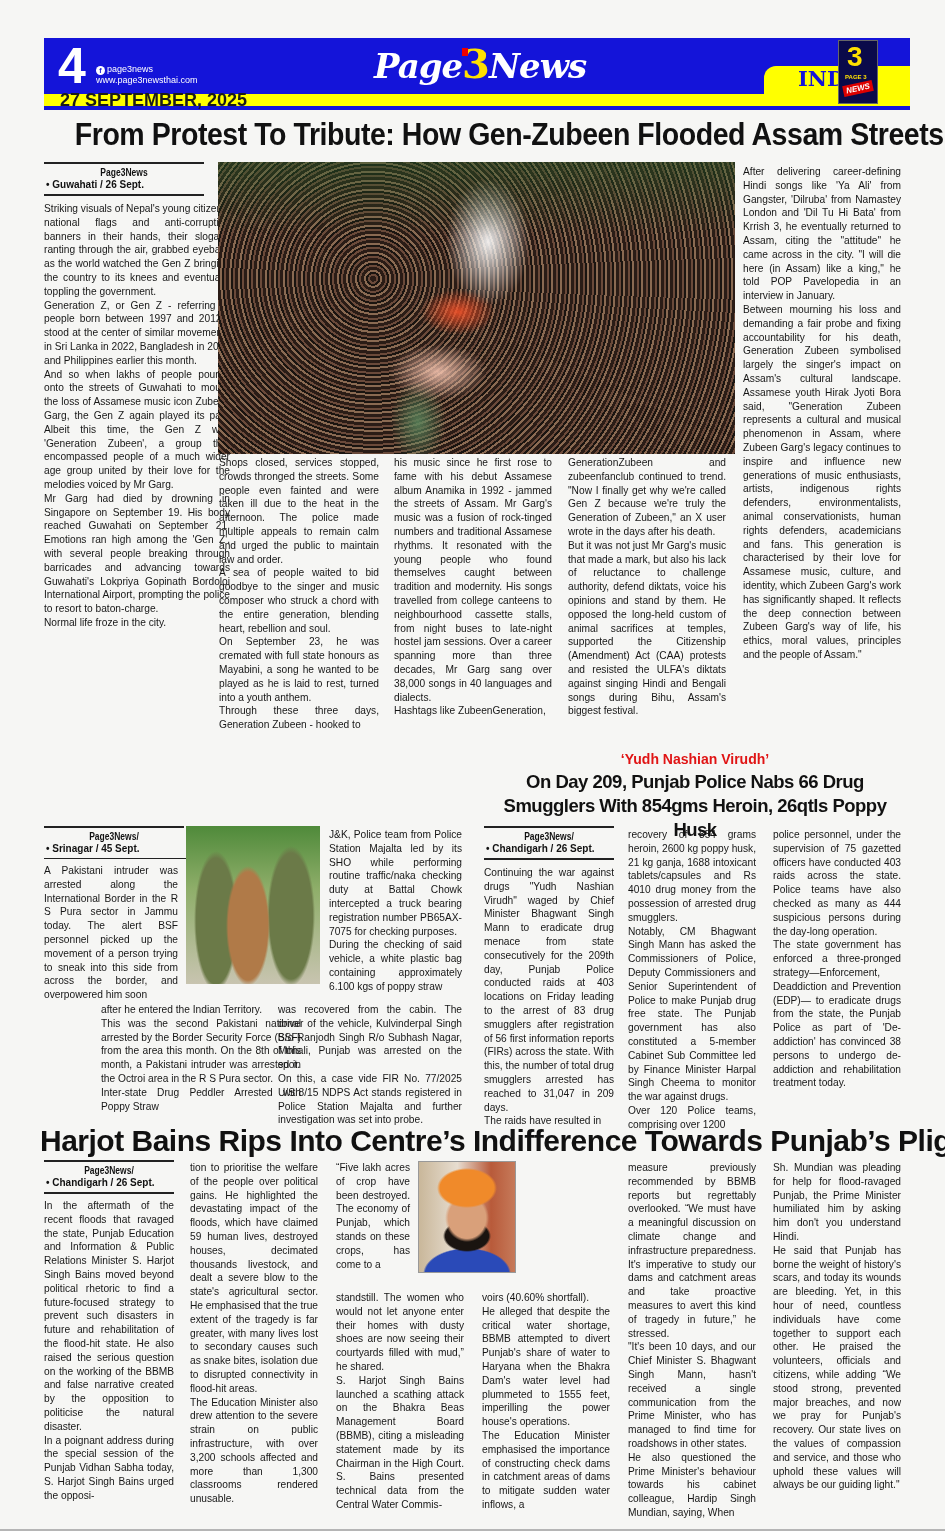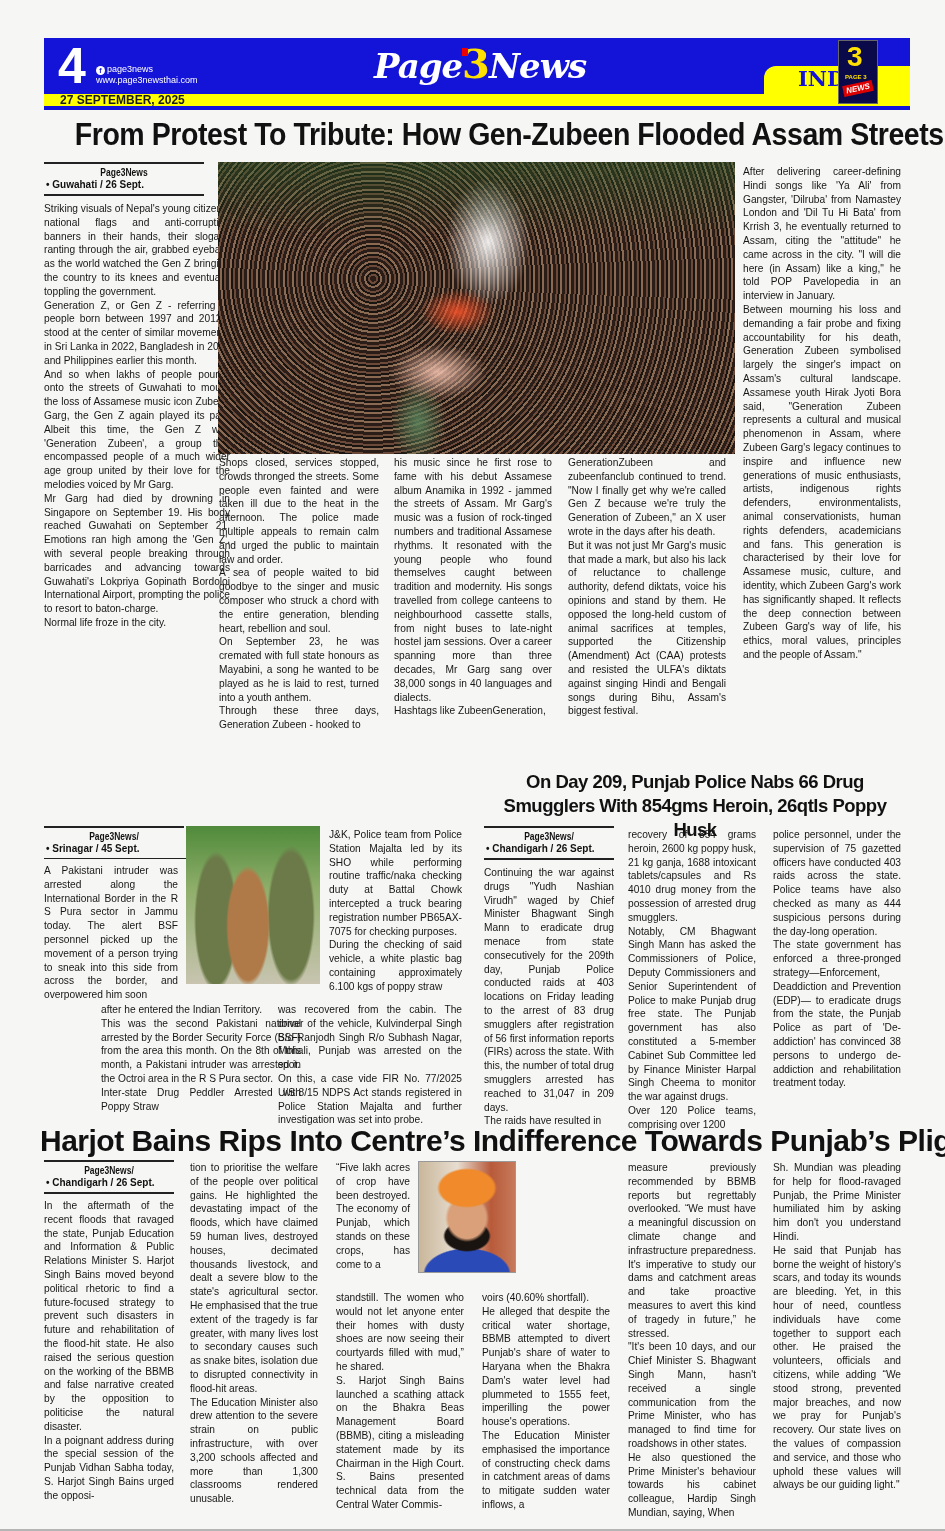--- a/index.html
+++ b/index.html
@@ -9,21 +9,21 @@
   .page { position: absolute; left: 0; top: 0; width: 945px; height: 1531px; background: #f6f6f4; }
   .bottom-rule { position: absolute; left: 0; right: 0; top: 1529px; height: 2px; background: #b5b5b5; }
 
   
   .masthead { position: absolute; left: 44px; top: 38px; width: 866px; height: 72px; background: #1414d9; }
   .mast-yellow-strip { position: absolute; left: 0; top: 56px; width: 866px; height: 12px; background: #ffff00; }
   .mast-yellow-right { position: absolute; left: 720px; top: 28px; width: 146px; height: 40px; background: #ffff00; border-top-left-radius: 12px; }
   .page-num { position: absolute; left: 14px; top: 2px; font-family: "Liberation Sans", sans-serif; font-weight: bold; font-size: 50px; line-height: 52px; color: #fff; }
   .social { position: absolute; left: 52px; top: 26px; color: #fff; font-size: 9px; line-height: 11px; font-family: "Liberation Sans Narrow", "Liberation Sans", sans-serif; }
   .social .fb { display: inline-block; width: 9px; height: 9px; border-radius: 50%; background: #fff; color: #1414d9; font-size: 7px; text-align: center; line-height: 9px; font-weight: bold; margin-right: 2px; vertical-align: -1px; }
-  .date { position: absolute; left: 16px; top: 56px; font-size: 12px; font-weight: bold; line-height: 13px; color: #1a1a1a; }
+  .date { position: absolute; left: 16px; top: 56px; font-size: 18px; font-weight: bold; line-height: 13px; color: #1a1a1a; }
   .brand { position: absolute; left: 330px; top: 4px; font-family: "DejaVu Serif", serif; font-weight: bold; font-style: italic; font-size: 34px; line-height: 44px; color: #fff; letter-spacing: -1px; }
   .brand .three { color: #ffe000; font-size: 40px; font-style: normal; position: relative; }
   .brand .three::before { content: ""; position: absolute; left: 0; top: 8px; width: 6px; height: 8px; background: #e00; }
   .india { position: absolute; left: 722px; top: 28px; font-family: "DejaVu Serif", serif; font-weight: bold; font-size: 21px; line-height: 26px; color: #1414d9; margin-left: 32px; }
   .logo-box { position: absolute; left: 794px; top: 2px; width: 40px; height: 64px; background: #0a0a4a; border: 1px solid #666; }
   .logo-box .l3 { position: absolute; left: 8px; top: 0; font-size: 28px; font-weight: bold; color: #ffe000; line-height: 32px; }
   .logo-box .lp { position: absolute; left: 6px; top: 33px; font-size: 6px; color: #ffe000; font-weight: bold; }
   .logo-box .ln { position: absolute; left: 4px; top: 42px; font-size: 8px; color: #fff; background: #d00; padding: 1px 3px; font-style: italic; font-weight: bold; transform: rotate(-12deg); }
 
   
@@ -145,20 +145,21 @@
     </div>
   <div class="col" style="left:329px; top:828px; width:133px; height:176px;">
       <p style="white-space:pre-line;">J&amp;K, Police team from Police Station Majalta led by its SHO while performing routine traffic/naka checking duty at Battal Chowk intercepted a truck bearing registration number PB65AX-7075 for checking purposes.
 During the checking of said vehicle, a white plastic bag containing approximately 6.100 kgs of poppy straw</p>
     </div>
   <div class="col" style="left:262px; top:1003px; width:200px; height:115px;">
       <p style="white-space:pre-line;margin-left:16px;">was recovered from the cabin. The driver of the vehicle, Kulvinderpal Singh S/o Ranjodh Singh R/o Subhash Nagar, Mohali, Punjab was arrested on the spot.
 On this, a case vide FIR No. 77/2025 U/S 8/15 NDPS Act stands registered in Police Station Majalta and further investigation was set into probe.</p>
     </div>
 
+  <div class="kicker">‘Yudh Nashian Virudh’</div>
   <div class="headline h3">On Day 209, Punjab Police Nabs 66 Drug Smugglers With 854gms Heroin, 26qtls Poppy Husk</div>
 
   <div class="byline" style="left:484px; top:826px; width:130px;">
     <span class="src">Page3News/</span>
     <span class="loc">• Chandigarh  / 26 Sept.</span>
   </div>
   <div class="col" style="left:484px; top:866px; width:130px; height:255px;">
       <p style="white-space:pre-line;">Continuing the war against drugs "Yudh Nashian Virudh" waged by Chief Minister Bhagwant Singh Mann to eradicate drug menace from state consecutively for the 209th day, Punjab Police conducted raids at 403 locations on Friday leading to the arrest of 83 drug smugglers after registration of 56 first information reports (FIRs) across the state. With this, the number of total drug smugglers arrested has reached to 31,047 in 209 days.
 The raids have resulted in</p>
     </div>

